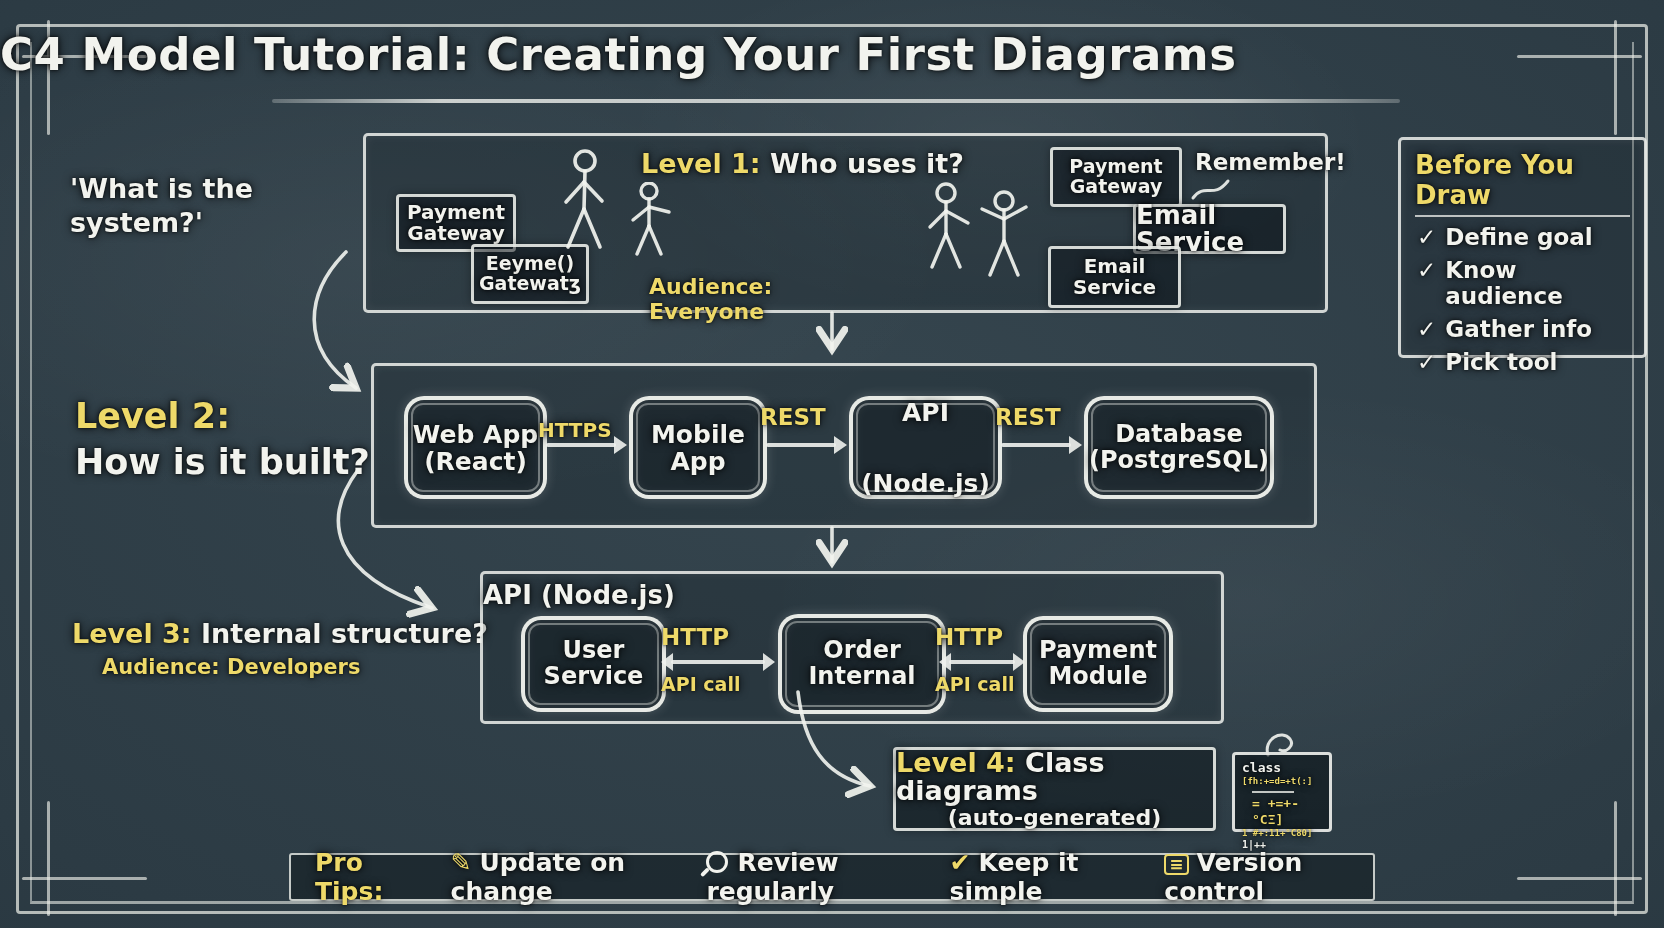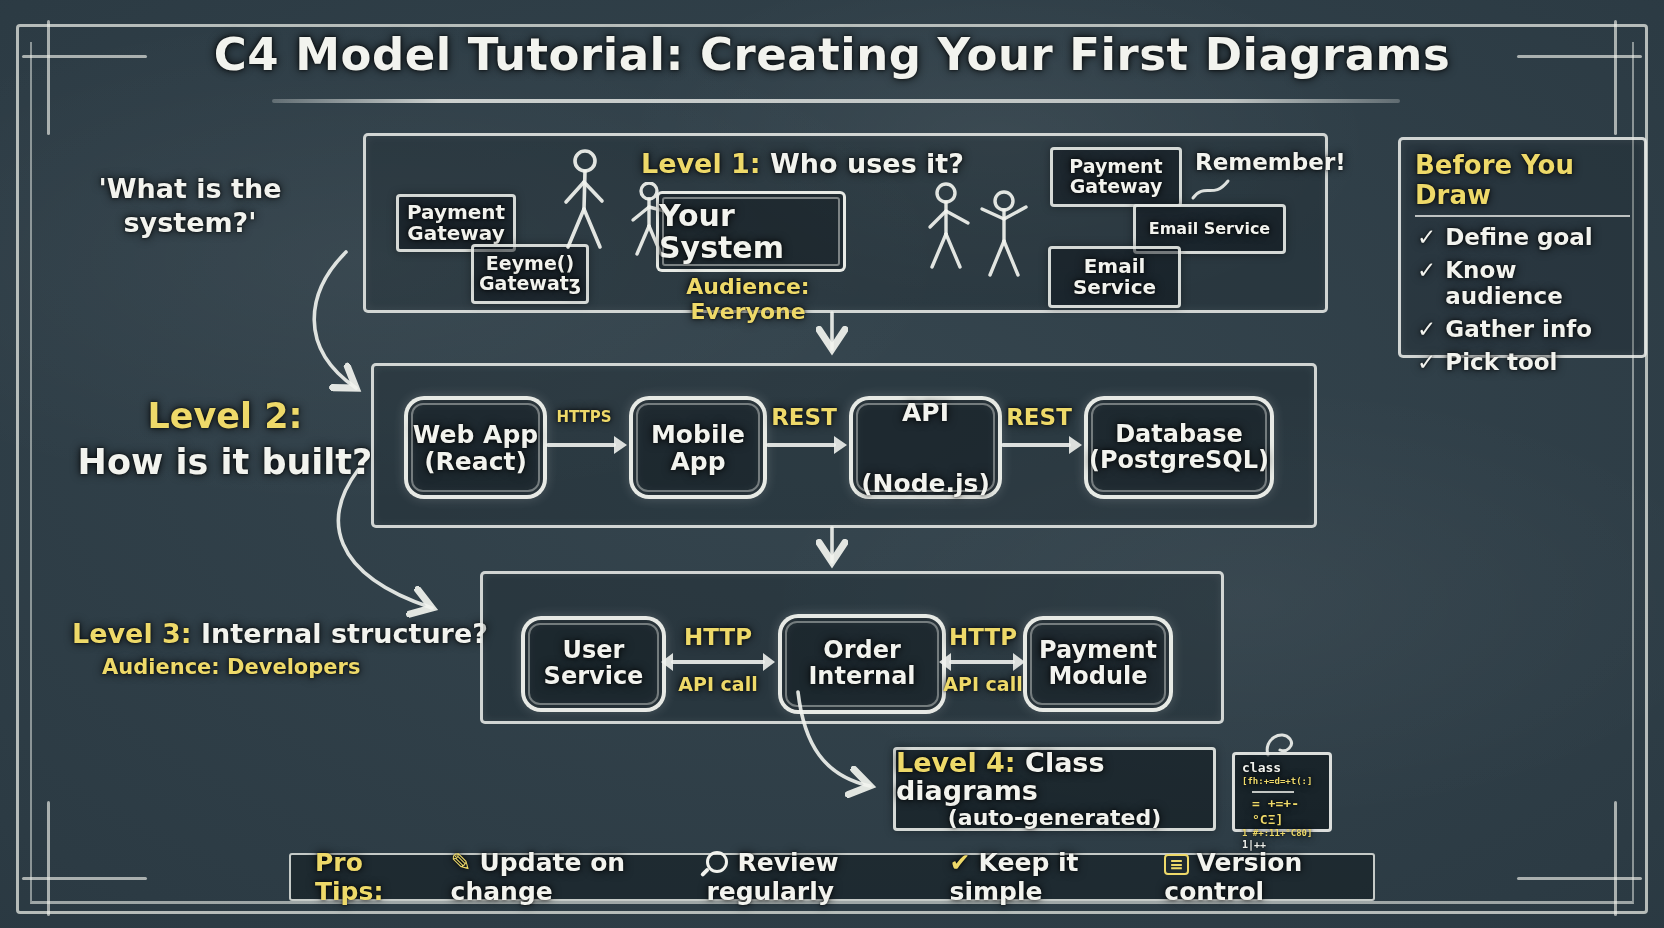--- a/index.html
+++ b/index.html
@@ -9,21 +9,21 @@
     background:
       radial-gradient(60% 45% at 22% 28%, rgba(255,255,255,0.045), transparent 60%),
       radial-gradient(50% 40% at 75% 65%, rgba(255,255,255,0.04), transparent 60%),
       radial-gradient(35% 30% at 60% 15%, rgba(255,255,255,0.05), transparent 65%),
       radial-gradient(120% 120% at 50% 45%, #35454e 0%, #2c3b44 55%, #233139 100%);
     color:#eef0ea;
   }
   .chalk{color:#f2f3ee;text-shadow:0 0 10px rgba(0,0,0,0.9),0 0 3px rgba(0,0,0,0.8);}
   .yellow{color:#eed969;text-shadow:0 0 10px rgba(0,0,0,0.9),0 0 3px rgba(0,0,0,0.8);}
   .abs{position:absolute;}
-  .ctr{text-align:center;}
+  .ctr{}
   
   .frame-a{position:absolute;inset:24px 16px 14px 16px;border:3px solid rgba(235,238,232,0.72);border-radius:4px;}
   .frame-b{position:absolute;inset:42px 30px 24px 30px;border-left:2.5px solid rgba(235,238,232,0.5);border-right:2.5px solid rgba(235,238,232,0.5);border-bottom:3px solid rgba(235,238,232,0.6);}
   .cbar{position:absolute;background:rgba(238,240,234,0.65);border-radius:2px;}
   
   .sbox{position:absolute;border:3px solid rgba(240,242,238,0.88);background:rgba(10,17,22,0.48);border-radius:4px;
         display:flex;flex-direction:column;align-items:center;justify-content:center;line-height:1.05;
         box-shadow:0 0 8px rgba(0,0,0,0.35);}
   .container-box{position:absolute;border:3.5px solid rgba(240,242,238,0.85);background:rgba(14,22,27,0.22);border-radius:5px;box-shadow:0 0 10px rgba(255,255,255,0.08) inset;}
   .rbox{position:absolute;border:4px solid rgba(242,244,239,0.95);border-radius:20px;background:rgba(13,20,25,0.42);
@@ -119,23 +119,20 @@
       <g stroke="rgba(242,244,239,0.92)" stroke-width="3.4" fill="none" stroke-linecap="round">
         <circle cx="24" cy="9" r="8"></circle>
           <line x1="24" y1="17" x2="24" y2="44"></line>
         <line x1="24" y1="25" x2="8" y2="38"></line>
           <line x1="24" y1="25" x2="44" y2="30"></line>
         <line x1="24" y1="44" x2="12" y2="72"></line>
           <line x1="24" y1="44" x2="36" y2="72"></line>
       </g>
     </svg>
 
-    <div class="dbox chalk" style="left:290px;top:55px;width:184px;height:75px;font-size:30px;">
-      <span>Your System</span>
-    </div>
     <div class="abs yellow ctr" style="left:283px;top:138px;width:198px;font-size:22px;">Audience: Everyone</div>
 
     <svg class="abs" style="left:542px;top:43px;" width="140" height="108" viewBox="0 0 140 108">
       <g stroke="rgba(242,244,239,0.92)" stroke-width="3.4" fill="none" stroke-linecap="round">
         <circle cx="38" cy="14" r="9"></circle>
           <line x1="38" y1="23" x2="38" y2="55"></line>
         <line x1="38" y1="32" x2="22" y2="48"></line>
           <line x1="38" y1="32" x2="60" y2="44"></line>
         <line x1="38" y1="55" x2="24" y2="88"></line>
           <line x1="38" y1="55" x2="52" y2="88"></line>
@@ -146,21 +143,21 @@
         <line x1="96" y1="62" x2="82" y2="96"></line>
           <line x1="96" y1="62" x2="110" y2="96"></line>
       </g>
     </svg>
 
     <div class="sbox chalk" style="left:684px;top:11px;width:126px;height:54px;font-size:19px;">
       <span>Payment</span>
       <span>Gateway</span>
     </div>
     <div class="abs chalk" style="left:829px;top:13px;font-size:23px;">Remember!</div>
-    <div class="sbox chalk" style="left:767px;top:68px;width:147px;height:44px;font-size:16px;">
+    <div class="sbox chalk" style="left:767px;top:68px;width:147px;height:44px;font-size:26px;">
       <span>Email Service</span>
     </div>
     <div class="sbox chalk" style="left:682px;top:110px;width:127px;height:56px;font-size:20px;">
       <span>Email</span>
       <span>Service</span>
     </div>
   </div>
 
   <div class="container-box" style="left:1398px;top:137px;width:243px;height:215px;background:rgba(14,22,27,0.18);">
     <div class="yellow" style="font-size:26px;margin:10px 14px 4px;border-bottom:2.5px solid rgba(240,242,238,0.75);padding-bottom:5px;width:fit-content;">Before You Draw</div>
@@ -182,21 +179,21 @@
         <span class="chalk">Pick tool</span>
       </div>
     </div>
   </div>
 
   <div class="container-box" style="left:371px;top:363px;width:940px;height:159px;">
     <div class="rbox chalk" style="left:30px;top:30px;width:135px;height:95px;font-size:25px;">
       <span>Web App</span>
       <span>(React)</span>
     </div>
-    <div class="abs yellow ctr" style="left:164px;top:42px;width:92px;font-size:15px;">HTTPS</div>
+    <div class="abs yellow ctr" style="left:164px;top:52px;width:92px;font-size:20px;">HTTPS</div>
     <div class="harrow" style="left:172px;top:77px;width:70px;"></div>
 
     <div class="rbox chalk" style="left:255px;top:30px;width:130px;height:95px;font-size:25px;">
       <span>Mobile</span>
       <span>App</span>
     </div>
     <div class="abs yellow ctr" style="left:386px;top:38px;width:88px;font-size:23px;">REST</div>
     <div class="harrow" style="left:392px;top:77px;width:70px;"></div>
 
     <div class="rbox chalk" style="left:475px;top:30px;width:145px;height:95px;font-size:25px;gap:44px;">
@@ -207,20 +204,21 @@
     <div class="harrow" style="left:627px;top:77px;width:70px;"></div>
 
     <div class="rbox chalk" style="left:710px;top:30px;width:182px;height:95px;font-size:24px;">
       <span>Database</span>
       <span>(PostgreSQL)</span>
     </div>
 
   </div>
 
   <div class="container-box" style="left:480px;top:571px;width:738px;height:147px;">
+    <div class="abs chalk ctr" style="left:0;right:0;top:6px;font-size:26px;">API (Node.js)</div>
 
     <div class="rbox chalk" style="left:38px;top:42px;width:137px;height:88px;font-size:24px;">
       <span>User</span>
       <span>Service</span>
     </div>
     <div class="abs yellow ctr" style="left:178px;top:50px;width:114px;font-size:23px;">HTTP</div>
     <div class="darrow" style="left:188px;top:86px;width:94px;"></div>
     <div class="abs yellow ctr" style="left:178px;top:99px;width:114px;font-size:19px;">API call</div>
 
     <div class="rbox chalk" style="left:295px;top:40px;width:160px;height:92px;font-size:24px;">

